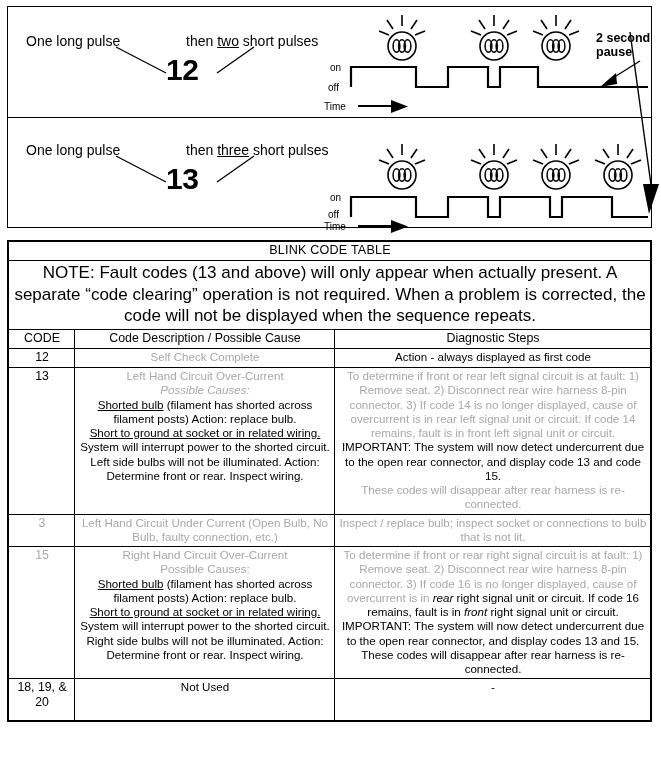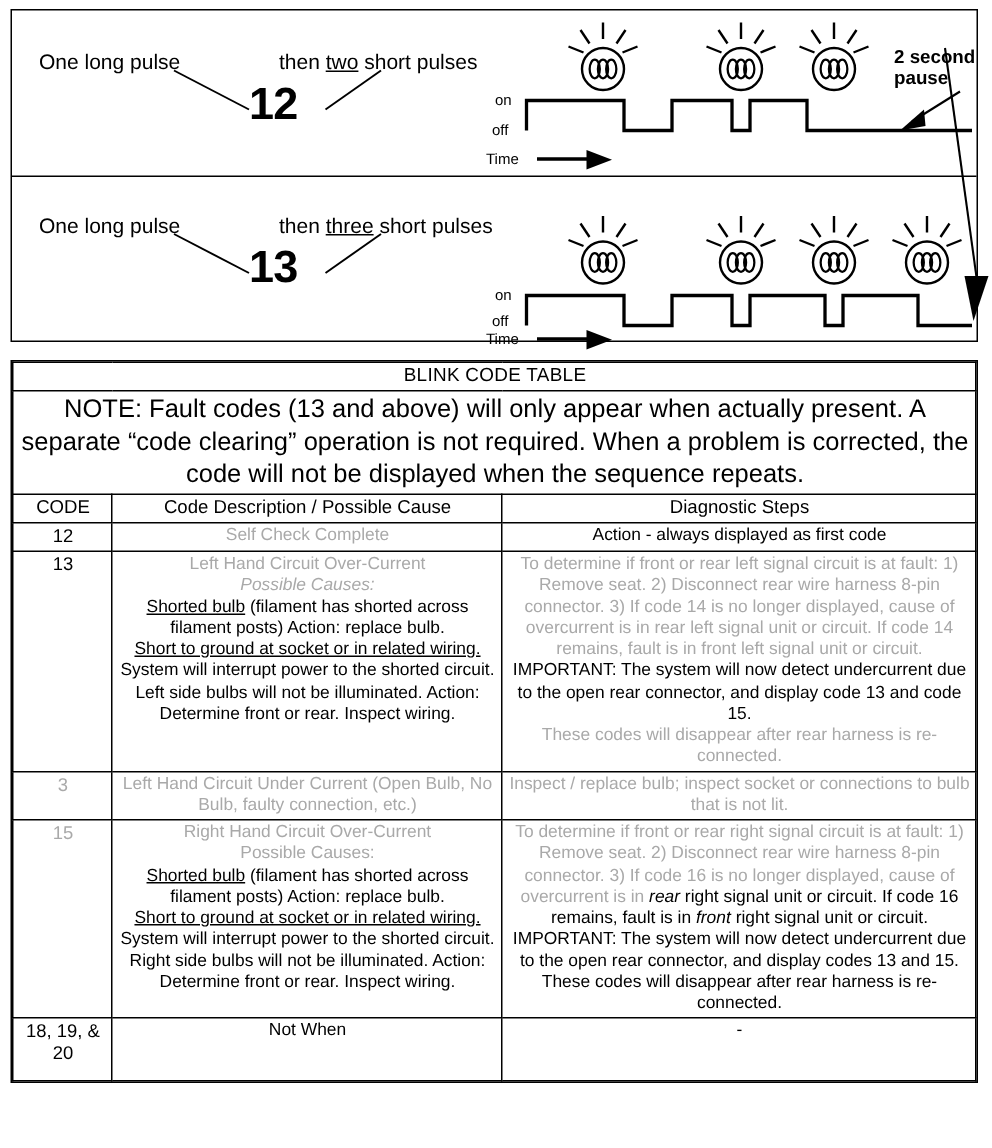--- a/index.html
+++ b/index.html
@@ -388,20 +388,20 @@
             <span class="faded">To determine if front or rear right signal circuit is at fault: 1) Remove seat. 2) Disconnect rear wire harness 8-pin connector. 3) If code 16 is no longer displayed, cause of overcurrent is in </span><span class="ital">rear</span><span> right signal unit or circuit. If code 16 remains, fault is in </span><span class="ital">front</span><span> right signal unit or circuit.</span><br>
             <span>IMPORTANT: The system will now detect undercurrent due to the open rear connector, and display codes 13 and 15.</span><br>
             <span>These codes will disappear after rear harness is re-connected.</span>
           </td>
         </tr>
 
 
 
         <tr style="height:42px;padding-left:12px;">
           <td class="code-cell">18, 19, &amp; 20</td>
-          <td>Not When</td>
+          <td>Not Used</td>
           <td>-</td>
         </tr>
       </tbody>
     </table>
   </div>
 
 </div>
 
 </body></html>

